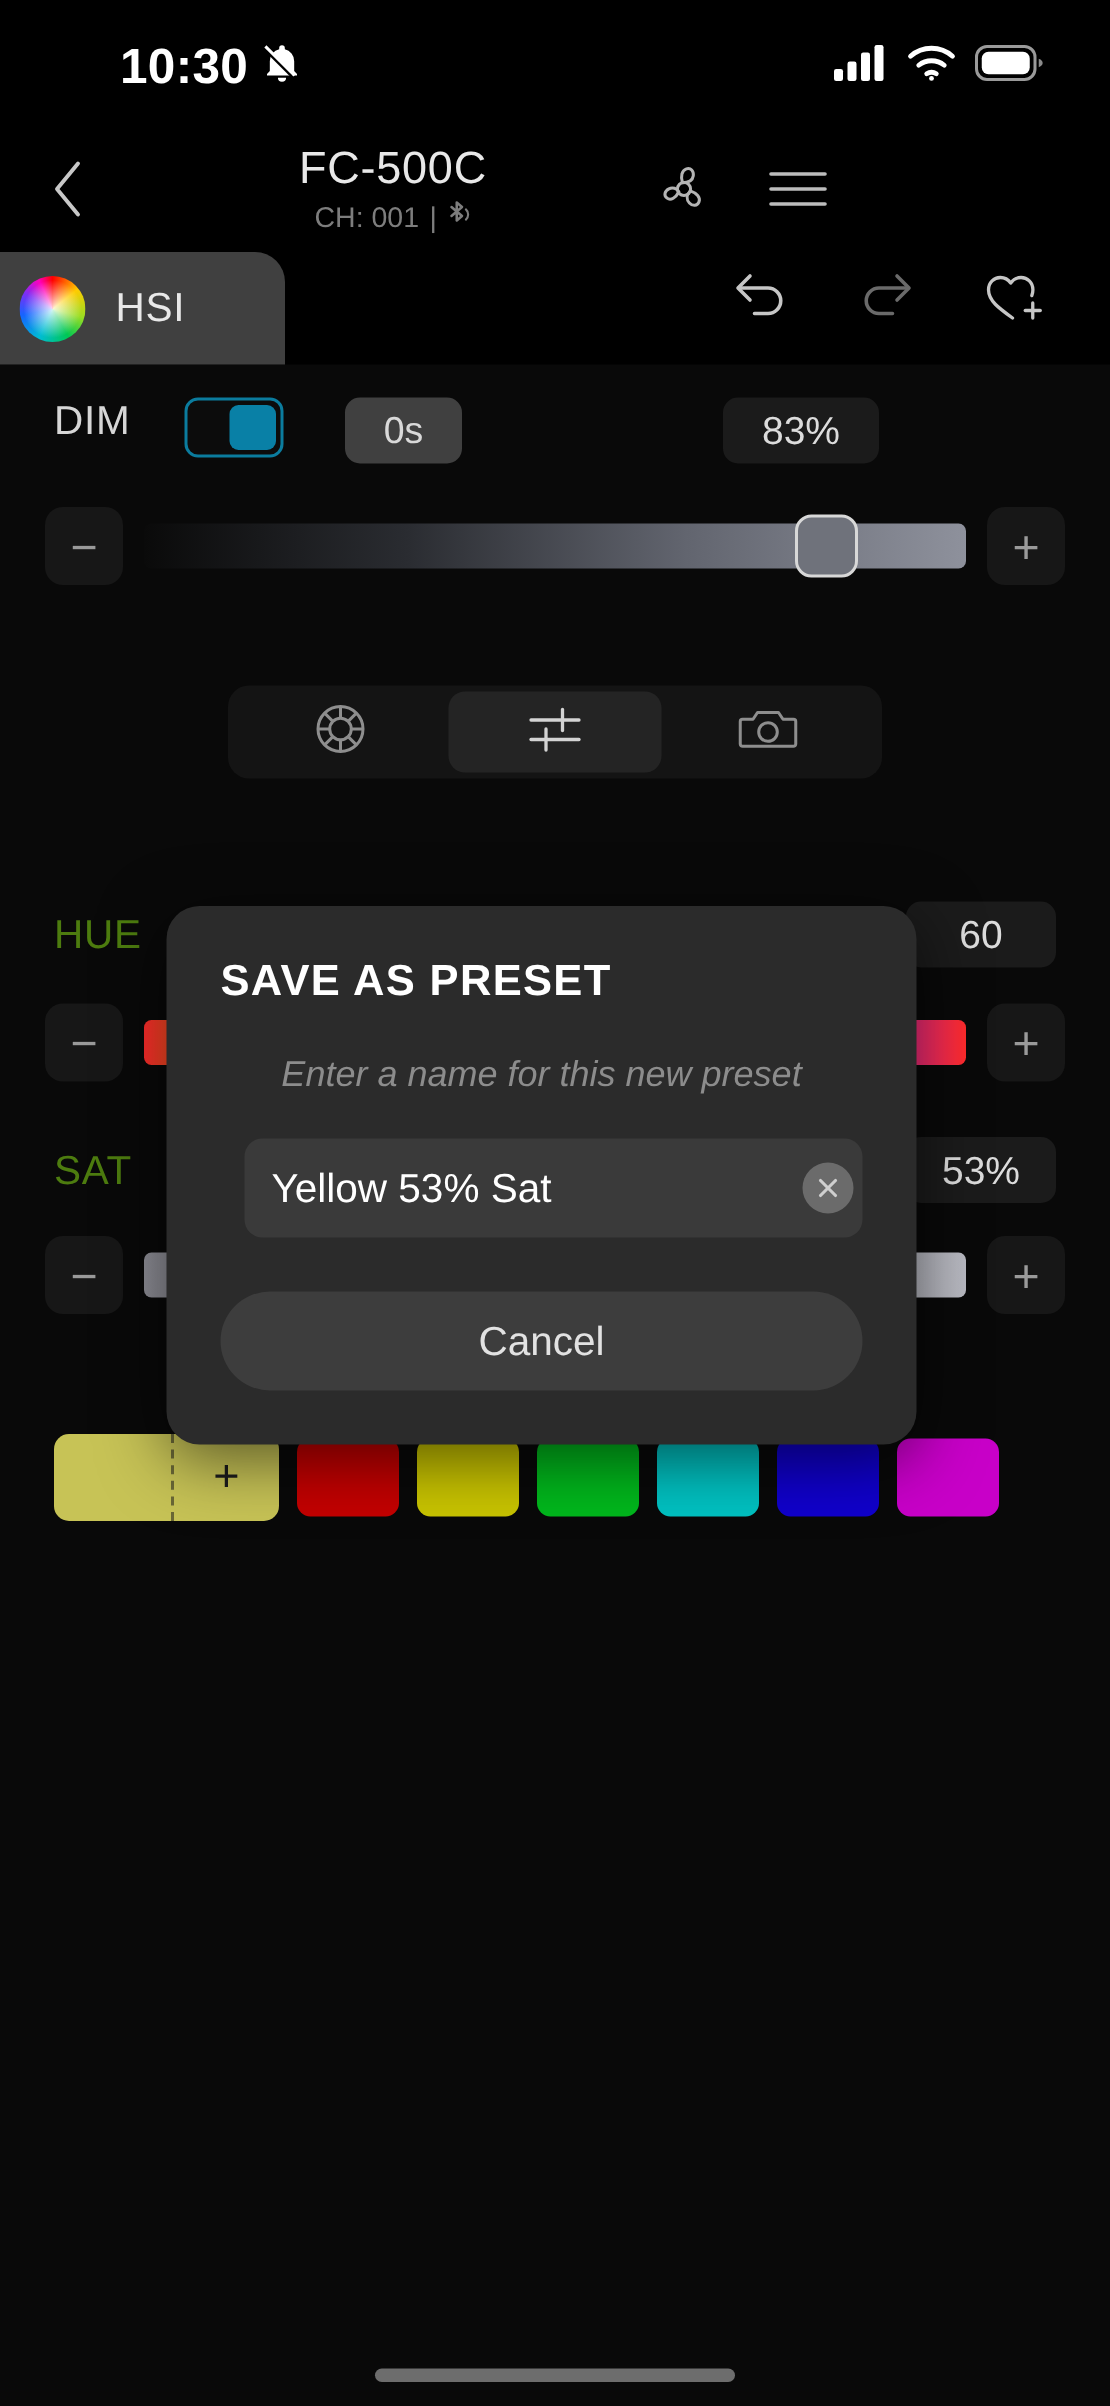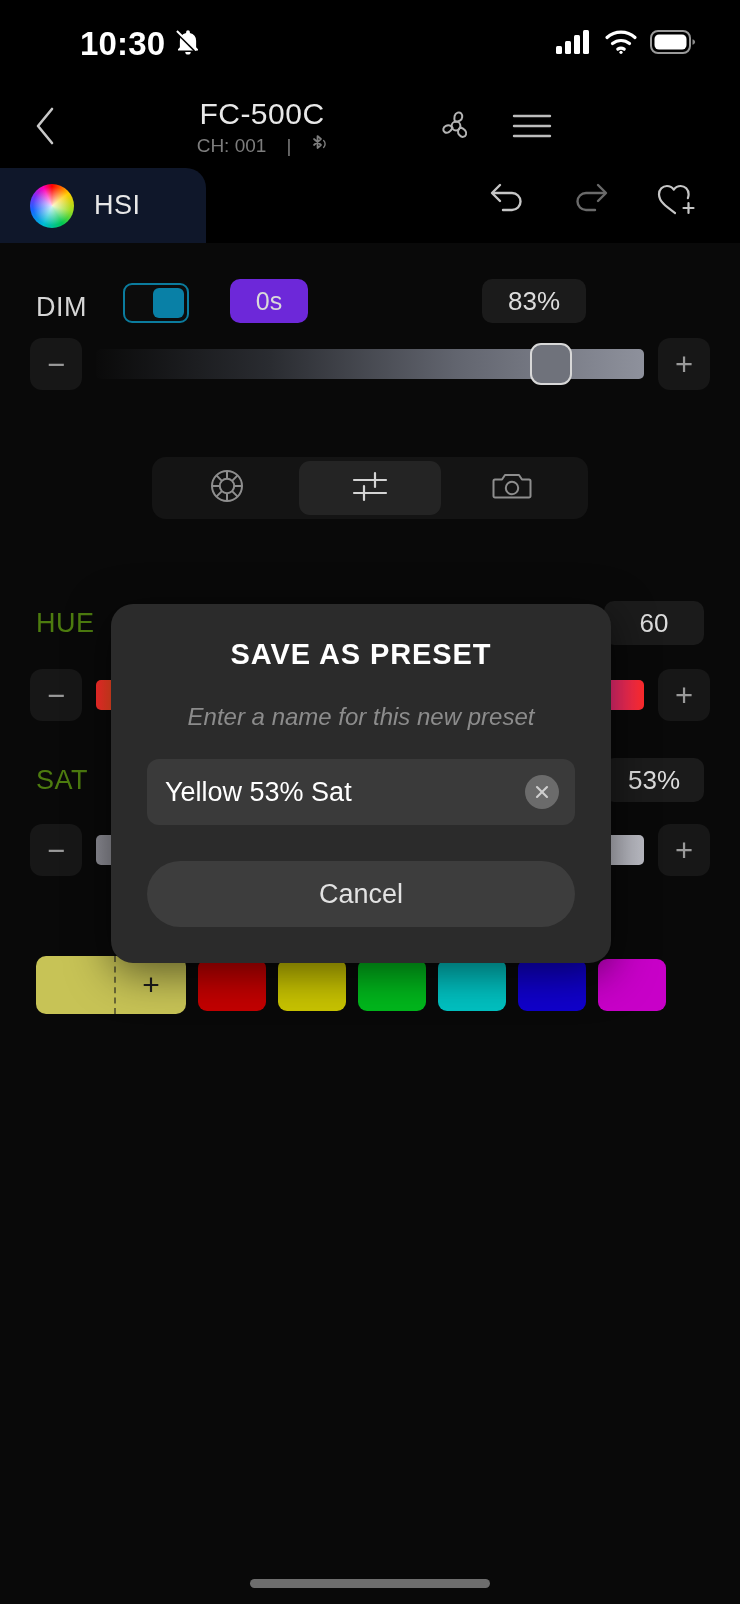--- a/index.html
+++ b/index.html
@@ -71,49 +71,49 @@
   }
   #device-name {
     color: #e8e8e8;
     font-size: 30px;
     font-weight: 400;
     letter-spacing: 0.5px;
   }
   #device-sub {
     display: flex;
     align-items: center;
-    gap: 20px;
+    gap: 7px;
     color: #7d7d7d;
     font-size: 19px;
   }
   .header-actions {
     display: flex;
     align-items: center;
     gap: 32px;
     padding-right: 42px;
   }
 
   
   #tab-bar {
     position: absolute;
     top: 168px; left: 0;
     width: 740px; height: 75px;
     display: flex;
     align-items: flex-end;
     z-index: 4;
   }
   #tab-hsi {
-    width: 206px;
+    width: 190px;
     height: 75px;
-    background: #0f172a;
+    background: #404040;
     border-radius: 0 20px 0 0;
     display: flex;
     align-items: center;
     gap: 20px;
-    padding-left: 30px;
+    padding-left: 13px;
   }
   #color-wheel-icon {
     width: 44px; height: 44px;
     border-radius: 50%;
     background:
       radial-gradient(circle at 50% 50%, rgba(255,255,255,0.85) 0%, rgba(255,255,255,0.0) 62%),
       conic-gradient(from 0deg,
         #ff0000 0deg, #ffcc00 52deg, #9bdd22 105deg,
         #00c853 150deg, #00bcd4 205deg, #1565ff 258deg,
         #7b2ff7 300deg, #ff00bb 335deg, #ff0000 360deg);
@@ -142,21 +142,21 @@
     background: #090909;
     z-index: 2;
   }
 
   
   #dim-row {
     position: absolute;
     top: 22px; left: 0;
     width: 622px; height: 58px;
     display: flex;
-    align-items: flex-end;
+    align-items: flex-start;
     padding: 0 36px;
     gap: 19px;
   }
   #dim-label {
     color: #d6d6d6;
     font-size: 27px;
     letter-spacing: 0.5px;
     width: 68px;
   }
   #dim-toggle {
@@ -170,21 +170,21 @@
     padding: 3px;
   }
   #dim-toggle-knob {
     width: 31px; height: 30px;
     border-radius: 6px;
     background: #0980a6;
   }
   #fade-time-chip {
     margin-left: 22px;
     min-width: 78px; height: 44px;
-    background: #6d28d9;
+    background: #404040;
     border-radius: 10px;
     display: flex;
     align-items: center;
     justify-content: center;
     color: #d9d9d9;
     font-size: 25px;
     padding: 0 16px;
   }
   #dim-value-chip {
     margin-left: auto;
@@ -346,38 +346,38 @@
     width: 500px;
     background: #2b2b2b;
     border-radius: 22px;
     padding: 34px 36px 36px;
     box-shadow: 0 10px 44px rgba(0,0,0,0.55);
   }
   #modal-title {
     color: #ffffff;
     font-size: 29px;
     font-weight: bold;
-    text-align: center;
     letter-spacing: 0.9px;
   }
   #modal-subtitle {
     color: #8c8c8c;
     font-size: 24px;
     text-align: center;
     margin-top: 32px;
     font-style: italic;
   }
   #modal-input-wrap {
     margin-top: 28px;
     height: 66px;
     background: #3a3a3a;
     border-radius: 12px;
     display: flex;
     align-items: center;
     padding: 0 16px 0 18px;
+    margin-left: 16px;
   }
   #preset-name-input {
     flex: 1;
     background: transparent;
     border: none;
     outline: none;
     color: #ffffff;
     font-size: 27px;
     font-family: "Liberation Sans", sans-serif;
   }

